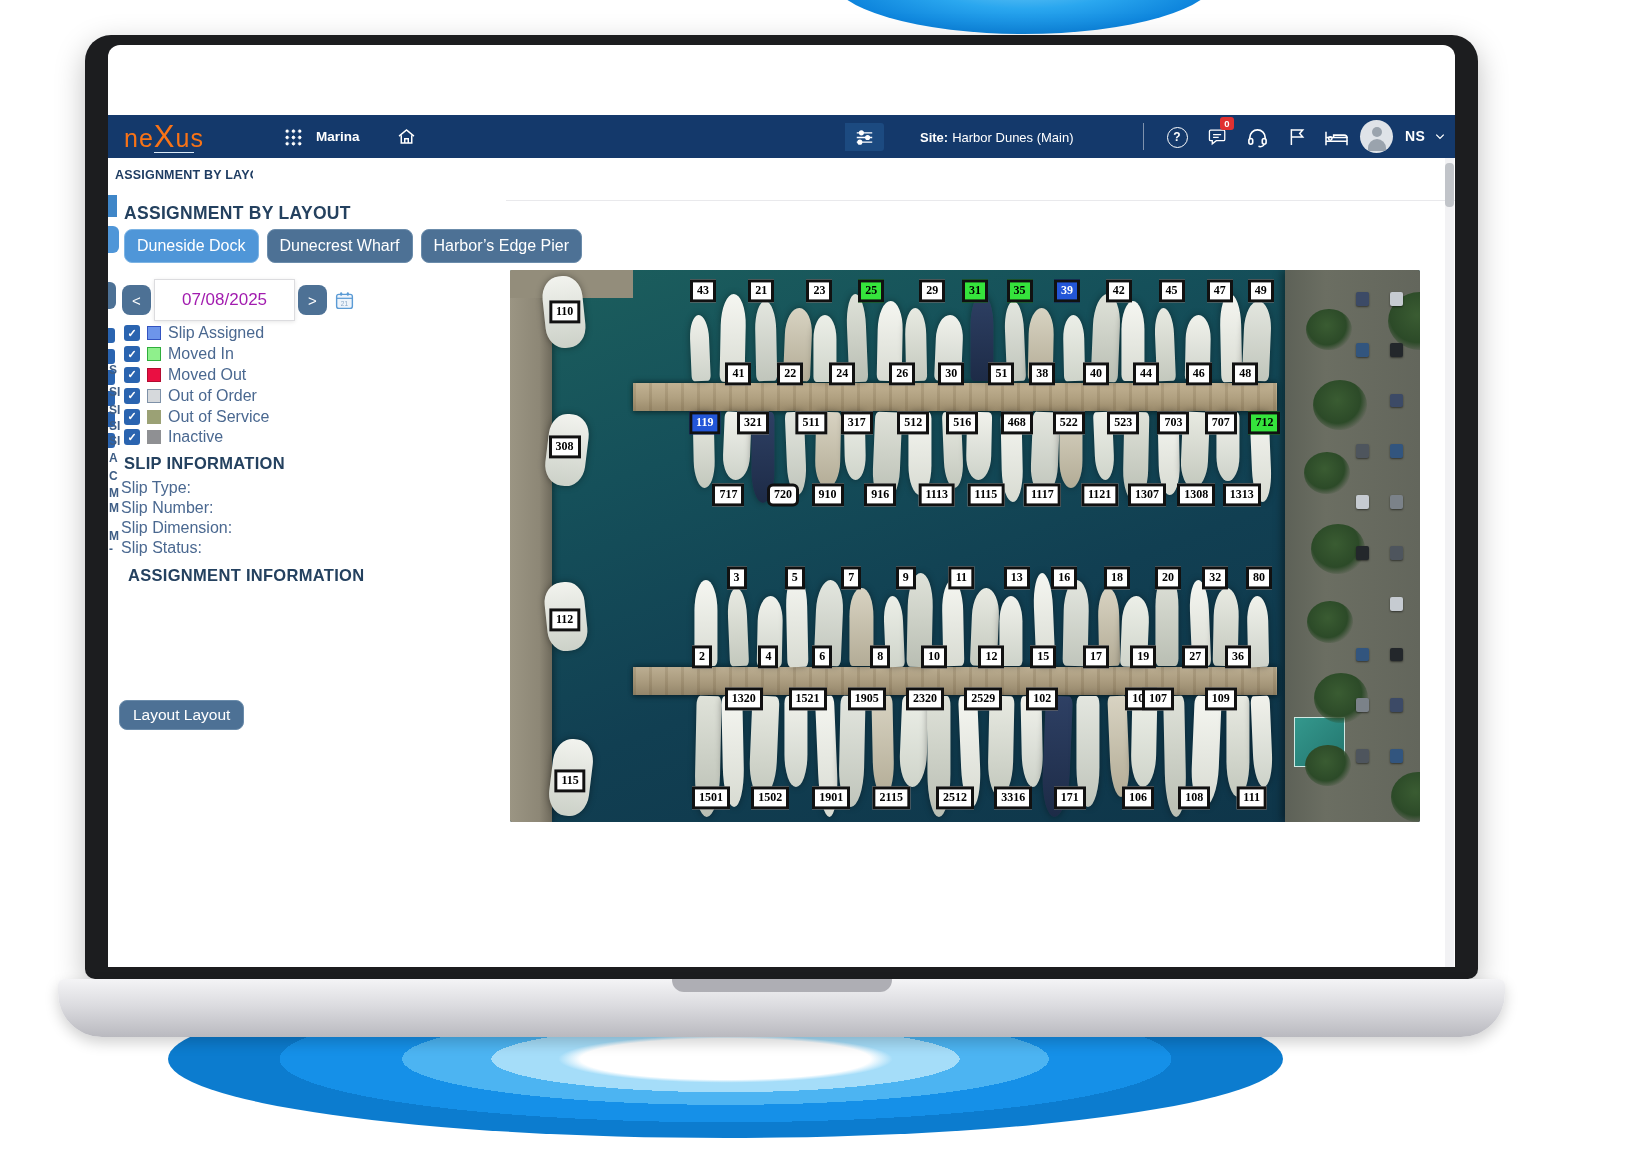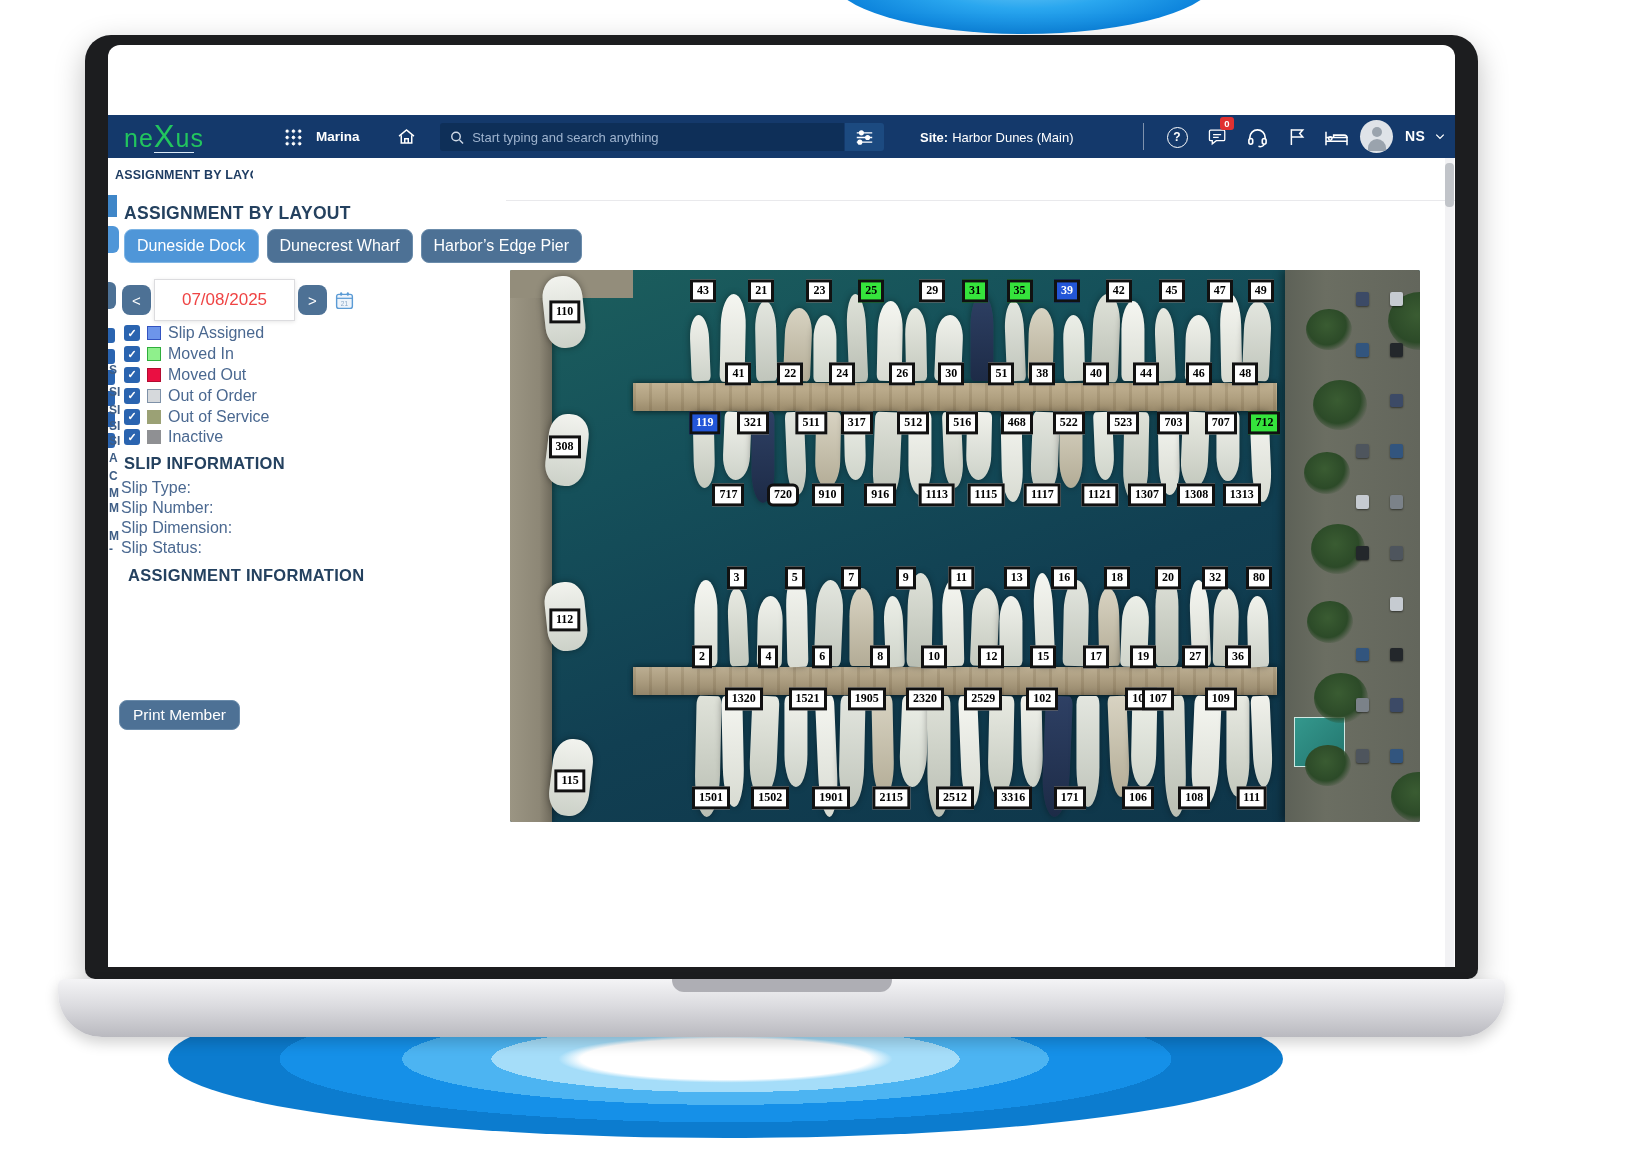--- a/index.html
+++ b/index.html
@@ -32,21 +32,21 @@
   .url-pill { position:absolute; left:154px; top:16px; width:1043px; height:38px; background:#ebebeb; border-radius:19px;
     display:flex; align-items:center; padding:0 16px; }
   .url-text { color:#8a8a8a; font-size:15px; margin-left:12px; flex:1; }
   .star-icon { color:#6b6b6b; font-size:18px; line-height:1; }
   .star-icon::after { content:'☆'; }
   .dots-menu { position:absolute; left:1320px; top:25px; width:12px; height:22px; display:flex; flex-direction:column; justify-content:space-between; align-items:center; }
   .dots-menu i { width:3.5px; height:3.5px; border-radius:50%; background:#5a5a5a; }
 
   
   .navbar { position:absolute; left:0; top:70px; width:100%; height:43px; background:#14396b; }
-  .logo { position:absolute; left:16px; top:4px; color:#22c55e; font-weight:300; font-size:25px; letter-spacing:1px; }
+  .logo { position:absolute; left:16px; top:4px; color:#f97316; font-weight:300; font-size:25px; letter-spacing:1px; }
   .logo .x { font-size:31px; font-weight:300; }
   .logo::after { content:''; position:absolute; left:30px; bottom:2px; width:40px; height:1.5px; background:#dcebf8; }
   .grid-icon { position:absolute; left:176px; top:13px; width:18px; height:18px;
     background:radial-gradient(circle, #fff 1.6px, transparent 2px) 0 0/6.3px 6.3px; }
   .nav-app { position:absolute; left:208px; top:14px; color:#fff; font-size:13.5px; font-weight:700; }
   .home-icon { position:absolute; left:288px; top:11px; }
   .searchbar { position:absolute; left:332px; top:8px; width:404px; height:28px; background:#0e2f58; border-radius:3px 0 0 3px;
     display:flex; align-items:center; padding:0 10px; }
   .searchbar input { background:transparent; border:none; outline:none; color:#cfe0f0; font-size:13px; width:100%; margin-left:8px; font-family:"Liberation Sans",sans-serif; }
   .searchbar input::placeholder { color:#9fb4cf; }
@@ -79,21 +79,21 @@
 
   
   .panel-title { position:absolute; left:16px; top:158px; color:#24415f; font-size:17.5px; font-weight:700; letter-spacing:.3px; }
   .dock-tabs { position:absolute; left:16px; top:184px; height:34px; display:flex; gap:8px; }
   .dock-tab { font-family:"Liberation Sans",sans-serif; background:#4d7195; color:#fff; border:1px solid #6b8cab;
     font-size:16px; border-radius:8px; padding:4px 12px; cursor:pointer; white-space:nowrap; }
   .dock-tab.active { background:#4f96d8; border-color:#7db4e4; }
   .date-prev { position:absolute; left:14px; top:240px; } .date-next { position:absolute; left:190px; top:240px; }
   .date-btn { width:29px; height:30px; background:#4d7195; color:#fff; border:none; border-radius:8px; font-size:15px; cursor:pointer; }
   .date-input { position:absolute; left:46px; top:234px; width:141px; height:42px; border:1px solid #dcdcdf; border-radius:0;
-    box-shadow:0 1px 4px rgba(0,0,0,.10); color:#ef4444; font-size:17px; text-align:center; font-family:"Liberation Sans",sans-serif; outline:none; }
+    box-shadow:0 1px 4px rgba(0,0,0,.10); color:#a21caf; font-size:17px; text-align:center; font-family:"Liberation Sans",sans-serif; outline:none; }
   .cal-icon { position:absolute; left:226px; top:245px; }
 
   .legend { position:absolute; left:16px; top:278px; }
   .legend-row { display:flex; align-items:center; height:20.8px; }
   .checkbox { width:16px; height:16px; background:#2a64b0; border-radius:3px; display:inline-flex; align-items:center; justify-content:center; flex:none; }
   .checkbox::after { content:'✓'; color:#fff; font-size:11px; font-weight:700; }
   .swatch { width:14px; height:14px; border:1.5px solid; margin-left:7px; flex:none; }
   .legend-label { color:#4a6890; font-size:16px; margin-left:7px; white-space:nowrap; }
 
   .sec-head { position:absolute; color:#24415f; font-size:16.5px; font-weight:700; letter-spacing:.3px; }
@@ -160,27 +160,20 @@
         <div class="logo"><span>ne</span><span class="x">X</span><span>us</span></div>
         <div class="grid-icon"></div>
         <div class="nav-app">Marina</div>
         <div class="home-icon">
           <svg class="ic" width="21" height="21" viewBox="0 0 24 24" fill="none" stroke="#fff" stroke-width="1.7">
               <path d="M3.5 11.5 L12 4.5 L20.5 11.5"></path>
               <path d="M6 10.5 V19.5 H18 V10.5"></path>
               <path d="M10 19.5 V14.5 H14 V19.5"></path>
             </svg>
         </div>
-        <div class="searchbar">
-          <svg class="ic" width="15" height="15" viewBox="0 0 20 20" fill="none" stroke="#cfd9e6" stroke-width="2">
-              <circle cx="8.5" cy="8.5" r="6"></circle>
-              <path d="M13.5 13.5 L18.5 18.5"></path>
-            </svg>
-          <input placeholder="Start typing and search anything" style="">
-        </div>
         <div class="filters-box">
           <svg class="ic" width="19" height="17" viewBox="0 0 24 22" stroke="#fff" stroke-width="1.8" fill="#fff">
               <path d="M2 5 H22 M2 11 H22 M2 17 H22" fill="none"></path>
               <circle cx="8" cy="5" r="2.4"></circle>
               <circle cx="16" cy="11" r="2.4"></circle>
               <circle cx="6" cy="17" r="2.4"></circle>
             </svg>
         </div>
         <div class="site-label"><b>Site:</b><span>Harbor Dunes (Main)</span></div>
         <div class="nav-divider"></div>
@@ -325,21 +318,21 @@
       <div class="fields slip-fields">
 
       <div class="info-line">Slip Type:</div>
           <div class="info-line">Slip Number:</div>
           <div class="info-line">Slip Dimension:</div>
           <div class="info-line">Slip Status:</div>
         </div>
 
       <div class="sec-head assn-head">ASSIGNMENT INFORMATION</div>
 
-      <button class="print-btn">Print Member</button>
+      <button class="print-btn">Layout Layout</button>
 
       <div class="map">
         <div class="quay"></div>
         <div class="quay-top"></div>
         <div class="shore"></div>
         <div class="building"></div>
         <div class="dock dock-1"></div>
         <div class="dock dock-2"></div>
         <div id="deco">
             <span class="boat up" style="left: 20.8974%; width: 2.1%; height: 11.988%; top: 8.212%; background: linear-gradient(rgb(241, 242, 236), rgb(205, 210, 201)); transform: translateX(-50%) rotate(-2.4deg);"></span>

